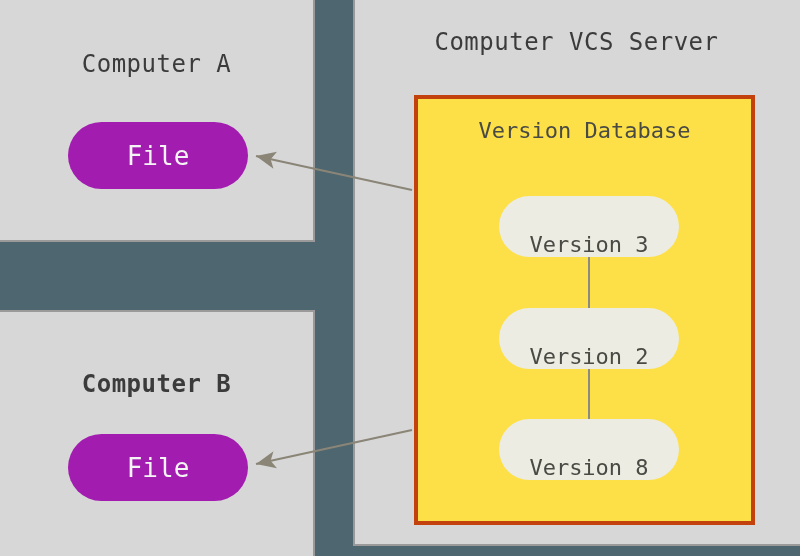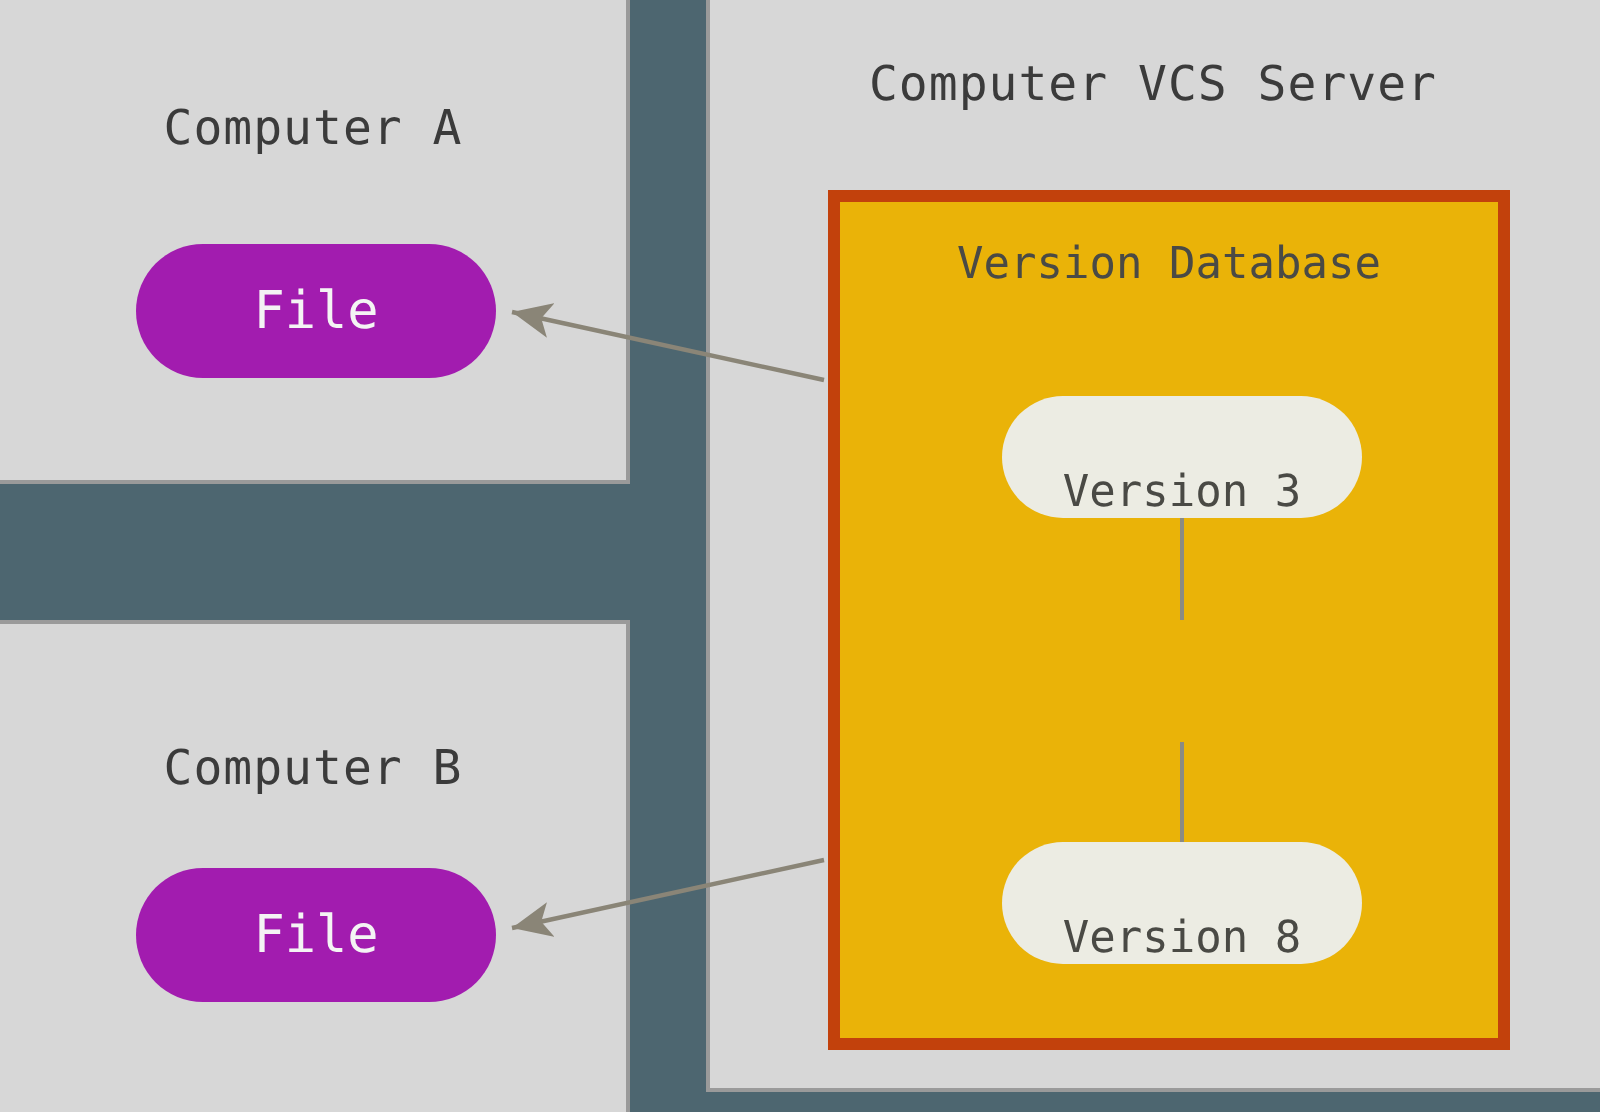--- a/index.html
+++ b/index.html
@@ -56,35 +56,36 @@
     letter-spacing: 0.5px;
     white-space: nowrap;
   }
   #computer-a .panel-title,
   #computer-b .panel-title {
     top: 50px;
     left: 0;
   }
   #computer-b .panel-title {
     top: 58px;
+    font-weight: bold;
   }
   #central-server .panel-title {
     top: 28px;
     left: -1px;
   }
 
   
   #version-database {
     position: absolute;
     left: 59px;
     top: 95px;
     width: 341px;
     height: 430px;
-    background: #eab308;
-    border: 6px solid #c2410c;
+    background: #fde047;
+    border: 4px solid #c2410c;
     box-sizing: border-box;
   }
   #version-database .db-title {
     position: absolute;
     top: 19px;
     left: 0;
     width: 100%;
     text-align: center;
     color: #4a4a45;
     font-size: 22px;
@@ -170,20 +171,23 @@
 
     <div id="version-database">
       <div class="db-title">Version Database</div>
 
       <div class="pill pill-version" id="version-3">
         <span>Version 3</span>
       </div>
 
       <div class="version-connector" id="connector-3-2"></div>
 
+      <div class="pill pill-version" id="version-2">
+        <span>Version 2</span>
+      </div>
 
       <div class="version-connector" id="connector-2-1"></div>
 
       <div class="pill pill-version" id="version-1">
         <span>Version 8</span>
       </div>
     </div>
   </div>
 
   <svg id="arrows" viewBox="0 0 800 556">

